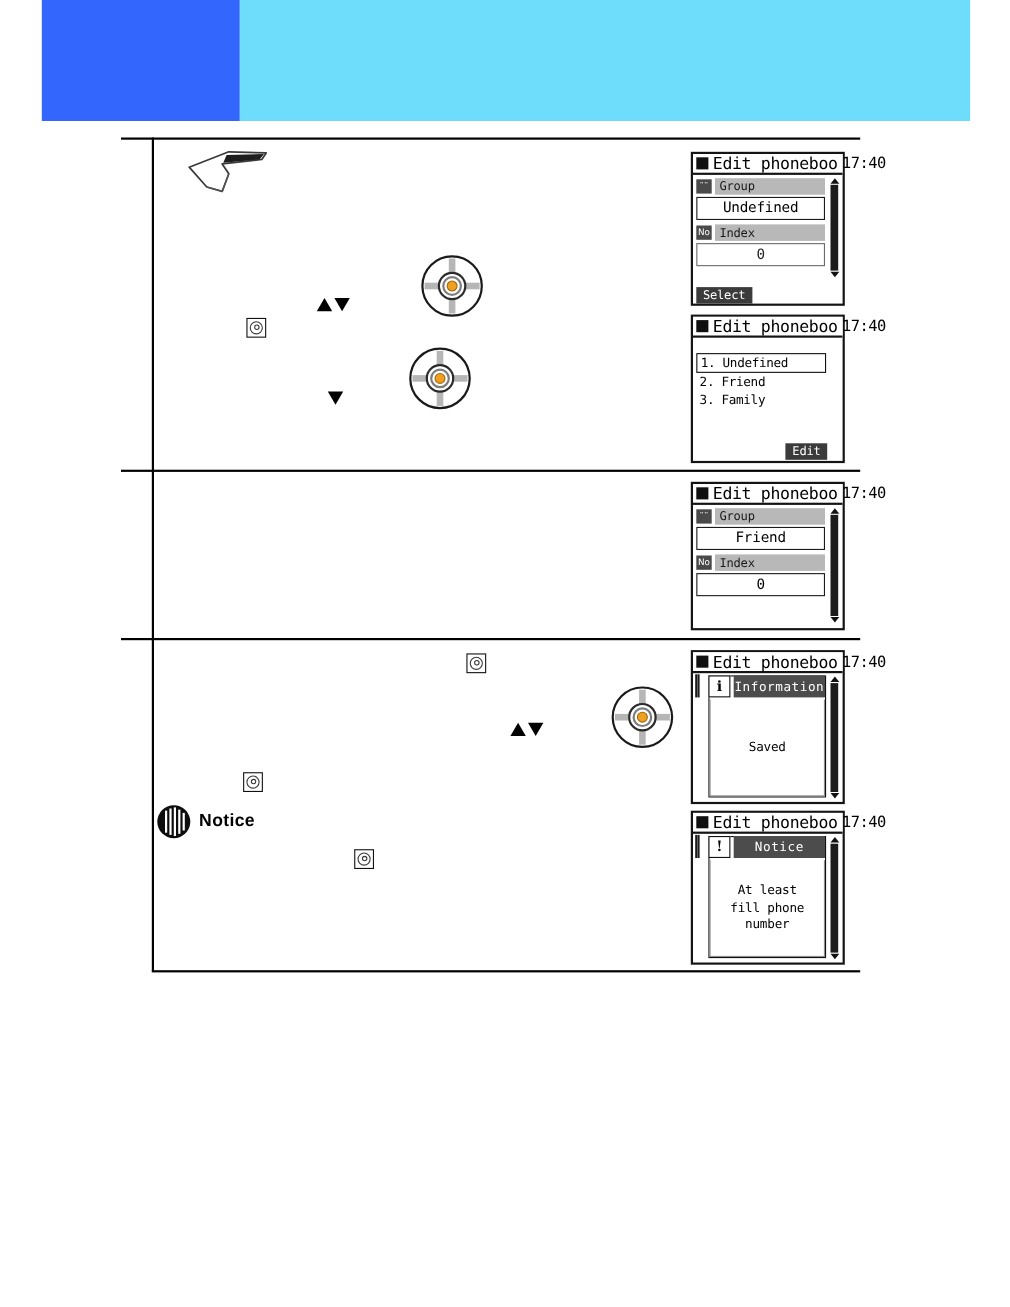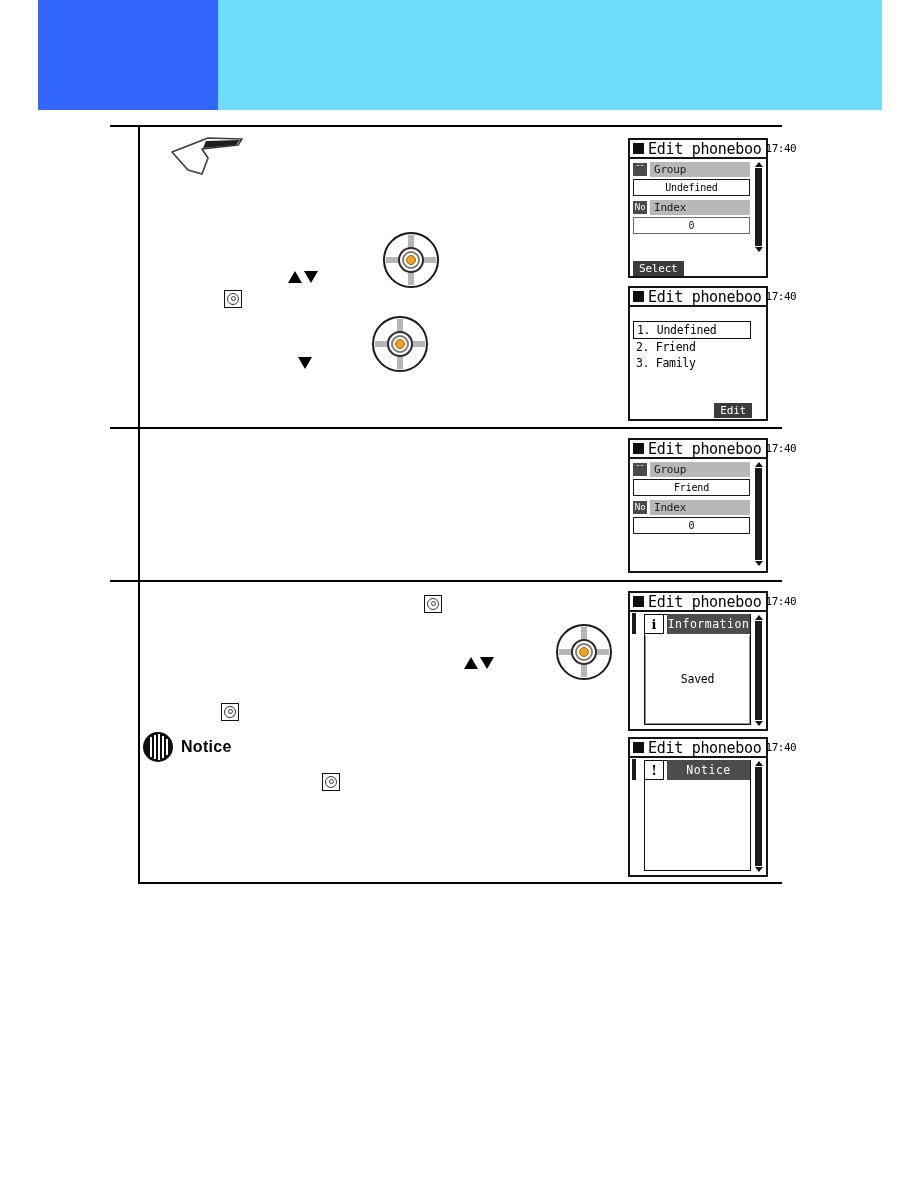--- a/index.html
+++ b/index.html
@@ -77,21 +77,21 @@
   .device{
     position:absolute;width:140px;background:#ffffff;border:2px solid #141414;
     box-sizing:border-box;font-family:"DejaVu Sans Mono", monospace;
   }
   .dev-title{
     height:19px;display:flex;align-items:center;gap:4px;padding:0 3px;
     border-bottom:2px solid #141414;box-sizing:border-box;background:#fff;
   }
   .dev-title .sq{width:11px;height:11px;background:#101010;flex:0 0 auto;}
   .dev-title .tt{font-size:15px;color:#000;white-space:nowrap;letter-spacing:-.3px;}
-  .dev-title .tm{font-size:11px;color:#000;margin-left:auto;letter-spacing:-.5px;}
+  .dev-title .tm{font-size:14px;color:#000;margin-left:auto;letter-spacing:-.5px;}
   .dev-body{position:relative;padding:3px;box-sizing:border-box;}
 
   .scrollbar{
     position:absolute;right:3px;top:3px;bottom:3px;width:9px;
     display:flex;flex-direction:column;align-items:center;justify-content:space-between;
   }
   .scrollbar .arw-u{border-left:4px solid transparent;border-right:4px solid transparent;border-bottom:5px solid #111;}
   .scrollbar .arw-d{border-left:4px solid transparent;border-right:4px solid transparent;border-top:5px solid #111;}
   .scrollbar .bar{flex:1;width:7px;background:#1c1c1c;margin:1px 0;}
 
@@ -101,21 +101,21 @@
   .fi-icon{
     width:14px;height:13px;background:#4a4a4a;color:#fff;font-size:8px;
     display:flex;align-items:center;justify-content:center;flex:0 0 auto;
     font-family:"DejaVu Sans", sans-serif;line-height:1;
   }
   .fi-label{
     flex:1;background:#b8b8b8;color:#1a1a1a;font-size:11px;padding:1px 4px;
     box-sizing:border-box;letter-spacing:-.2px;
   }
   .fi-value{
-    border:1.6px solid #1a1a1a;background:#fff;color:#000;font-size:10px;
+    border:1.6px solid #1a1a1a;background:#fff;color:#000;font-size:13px;
     text-align:center;padding:2px 0;margin-bottom:4px;box-sizing:border-box;
     margin-right:13px;letter-spacing:-.2px;
   }
   .fi-value.dim{border-color:#6a6a6a;color:#222;}
 
   .softkey{
     display:inline-block;background:#3b3b3b;color:#fff;font-size:11px;
     padding:1px 6px;letter-spacing:-.2px;
   }
   .softkey-bar{padding:2px 2px 3px 3px;}
@@ -390,15 +390,19 @@
     <div class="scrollbar">
       <span class="arw-u"></span>
       <span class="bar"></span>
       <span class="arw-d"></span>
     </div>
     <div class="modal">
       <div class="modal-title">
         <span class="modal-badge">!</span>
         <span class="modal-heading">Notice</span>
       </div>
+      <div class="modal-body">
+        <div>At least</div>
+        <div>fill phone number</div>
+      </div>
     </div>
   </div>
 </div>
 
 </body></html>

